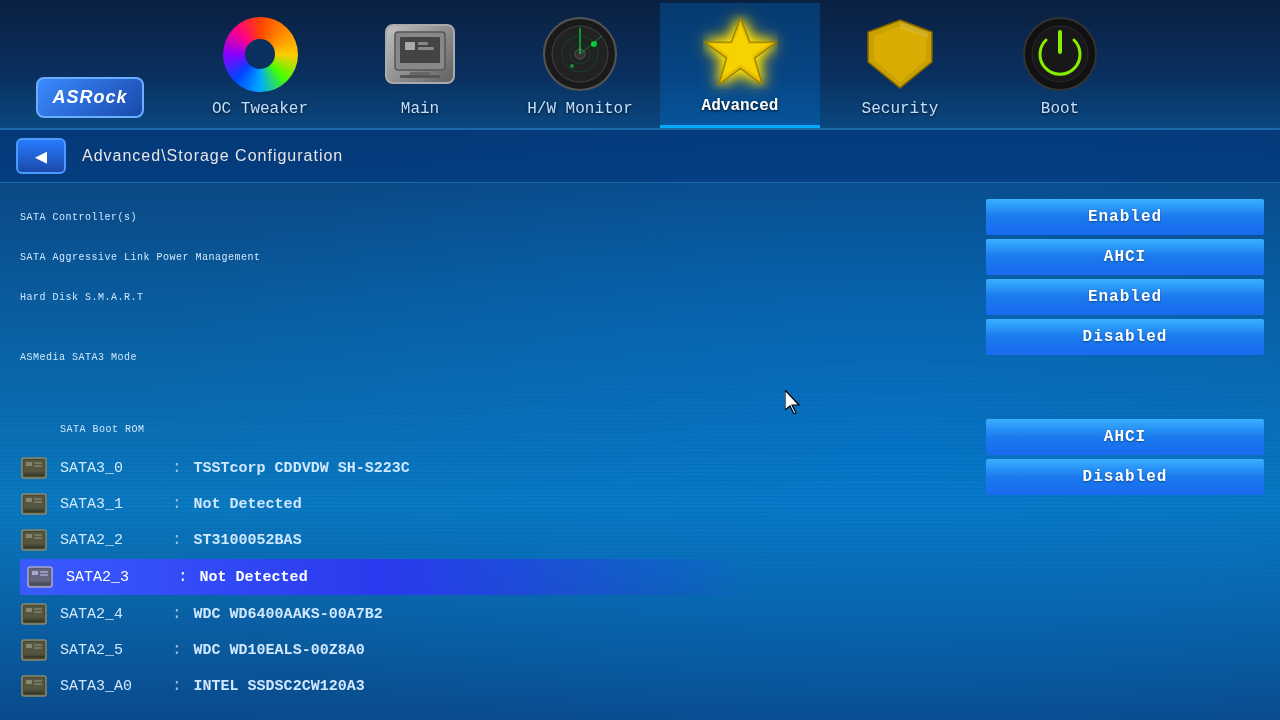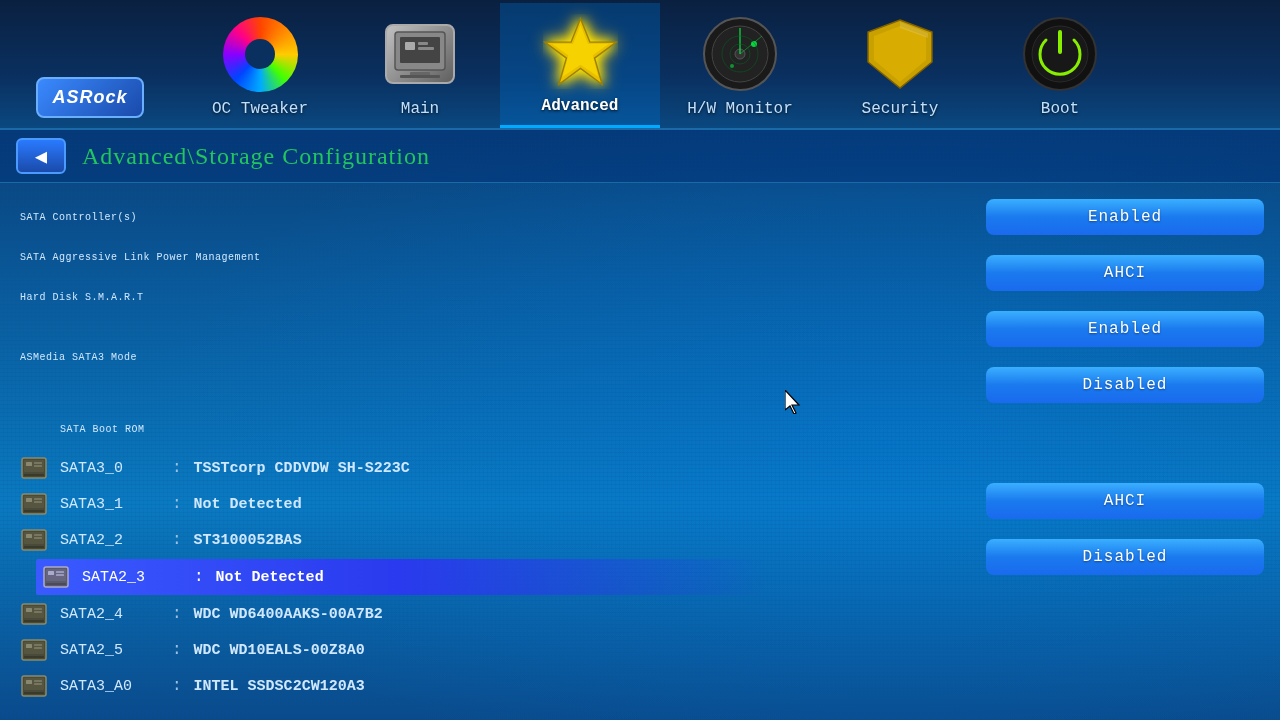--- a/index.html
+++ b/index.html
@@ -151,23 +151,23 @@
       align-items: center;
       justify-content: center;
       cursor: pointer;
       margin-right: 16px;
       font-size: 20px;
       color: white;
       flex-shrink: 0;
     }
 
     .breadcrumb-text {
-      font-size: 24px;
-      color: #22c55e;
-      font-family: Liberation Serif, serif;
+      font-size: 16px;
+      color: #e5e5e5;
+      font-family: Liberation Sans, sans-serif;
       letter-spacing: 1px;
     }
 
     
     .main-area {
       display: flex;
       height: calc(720px - 130px - 52px);
     }
 
     
@@ -258,25 +258,25 @@
 
     .dropdown-btn {
       display: flex;
       align-items: center;
       justify-content: center;
       background: linear-gradient(180deg, #3aafff 0%, #1a7aee 50%, #1a6aee 100%);
       border: none;
       color: #ffffff;
       font-size: 16px;
       font-family: 'Courier New', monospace;
-      font-weight: normal;
+      font-weight: bold;
       padding: 8px 16px;
-      margin-bottom: 20px;
+      margin-bottom: 4px;
       cursor: pointer;
-      border-radius: 8px;
+      border-radius: 2px;
       min-height: 36px;
       text-shadow: 0 1px 2px rgba(0,0,0,0.4);
       letter-spacing: 1px;
     }
 
     .right-spacer {
       height: 60px;
     }
 
     
@@ -340,47 +340,47 @@
             <rect x="28" y="15" width="10" height="3" rx="1" fill="#888"></rect>
             <rect x="28" y="20" width="16" height="3" rx="1" fill="#888"></rect>
             <rect x="20" y="45" width="20" height="5" rx="1" fill="#666"></rect>
             <rect x="10" y="48" width="40" height="3" rx="1" fill="#555"></rect>
           </svg>
         </div>
       </div>
       <span class="nav-label">Main</span>
     </div>
 
+    <div class="nav-item">
+      <div class="nav-icon">
+        <svg width="76" height="76" viewBox="0 0 76 76">
+          <circle cx="38" cy="38" r="36" fill="#1a1a1a" stroke="#555" stroke-width="2"></circle>
+          <circle cx="38" cy="38" r="28" fill="#222" stroke="#444" stroke-width="1"></circle>
+          <circle cx="38" cy="38" r="5" fill="#333" stroke="#555" stroke-width="1"></circle>
+
+          <line x1="38" y1="38" x2="38" y2="12" stroke="#00ff44" stroke-width="1.5" opacity="0.7"></line>
+          <line x1="38" y1="38" x2="60" y2="20" stroke="#00ff44" stroke-width="1" opacity="0.4"></line>
+          <circle cx="52" cy="28" r="3" fill="#00ff44" opacity="0.8"></circle>
+          <circle cx="30" cy="50" r="2" fill="#00ff44" opacity="0.5"></circle>
+
+          <circle cx="38" cy="38" r="18" fill="none" stroke="#006622" stroke-width="0.5"></circle>
+          <circle cx="38" cy="38" r="10" fill="none" stroke="#006622" stroke-width="0.5"></circle>
+        </svg>
+      </div>
+      <span class="nav-label">H/W Monitor</span>
+    </div>
+
     <div class="nav-item active">
       <div class="nav-icon">
         <svg class="star-svg" viewBox="0 0 80 80">
           <polygon points="40,5 50,30 78,30 55,47 63,75 40,58 17,75 25,47 2,30 30,30" fill="#e8c000" stroke="#a08000" stroke-width="1.5" filter="drop-shadow(0 0 6px #ffee00)"></polygon>
           <polygon points="40,12 48,32 70,32 53,44 59,67 40,54 21,67 27,44 10,32 32,32" fill="#ffdd00" opacity="0.6"></polygon>
         </svg>
       </div>
       <span class="nav-label">Advanced</span>
-    </div>
-
-    <div class="nav-item">
-      <div class="nav-icon">
-        <svg width="76" height="76" viewBox="0 0 76 76">
-          <circle cx="38" cy="38" r="36" fill="#1a1a1a" stroke="#555" stroke-width="2"></circle>
-          <circle cx="38" cy="38" r="28" fill="#222" stroke="#444" stroke-width="1"></circle>
-          <circle cx="38" cy="38" r="5" fill="#333" stroke="#555" stroke-width="1"></circle>
-
-          <line x1="38" y1="38" x2="38" y2="12" stroke="#00ff44" stroke-width="1.5" opacity="0.7"></line>
-          <line x1="38" y1="38" x2="60" y2="20" stroke="#00ff44" stroke-width="1" opacity="0.4"></line>
-          <circle cx="52" cy="28" r="3" fill="#00ff44" opacity="0.8"></circle>
-          <circle cx="30" cy="50" r="2" fill="#00ff44" opacity="0.5"></circle>
-
-          <circle cx="38" cy="38" r="18" fill="none" stroke="#006622" stroke-width="0.5"></circle>
-          <circle cx="38" cy="38" r="10" fill="none" stroke="#006622" stroke-width="0.5"></circle>
-        </svg>
-      </div>
-      <span class="nav-label">H/W Monitor</span>
     </div>
 
     <div class="nav-item">
       <div class="nav-icon">
         <svg width="76" height="76" viewBox="0 0 76 76">
           <polygon points="38,4 70,16 70,46 38,72 6,46 6,16" fill="#c8a000" stroke="#806000" stroke-width="1.5"></polygon>
           <polygon points="38,10 64,20 64,44 38,66 12,44 12,20" fill="#e8b800" opacity="0.5"></polygon>
 
           <polygon points="38,6 66,17 66,22 38,12" fill="#fff" opacity="0.15"></polygon>
         </svg>
@@ -475,21 +475,21 @@
               <rect x="14" y="8" width="8" height="2" rx="0.5" fill="#777760"></rect>
               <rect x="14" y="11" width="8" height="2" rx="0.5" fill="#777760"></rect>
               <rect x="4" y="20" width="20" height="2" fill="#3a3a2a"></rect>
             </svg>
         </div>
         <span class="sata-label">SATA2_2</span>
         <span class="sata-sep">:</span>
         <span class="sata-value">ST3100052BAS</span>
       </div>
 
-      <div class="sata-row highlighted" style="width:730px;margin-left:16px;">
+      <div class="sata-row highlighted" style="width:730px;">
         <div class="sata-icon">
           <svg width="28" height="28" viewBox="0 0 28 28">
               <rect x="2" y="4" width="24" height="20" rx="2" fill="#5a5a6a" stroke="#aaaacc" stroke-width="1.5"></rect>
               <rect x="4" y="6" width="20" height="12" rx="1" fill="#666680"></rect>
               <rect x="6" y="8" width="6" height="4" rx="0.5" fill="#aaaacc"></rect>
               <rect x="14" y="8" width="8" height="2" rx="0.5" fill="#9999bb"></rect>
               <rect x="14" y="11" width="8" height="2" rx="0.5" fill="#9999bb"></rect>
               <rect x="4" y="20" width="20" height="2" fill="#4a4a5a"></rect>
             </svg>
         </div>

